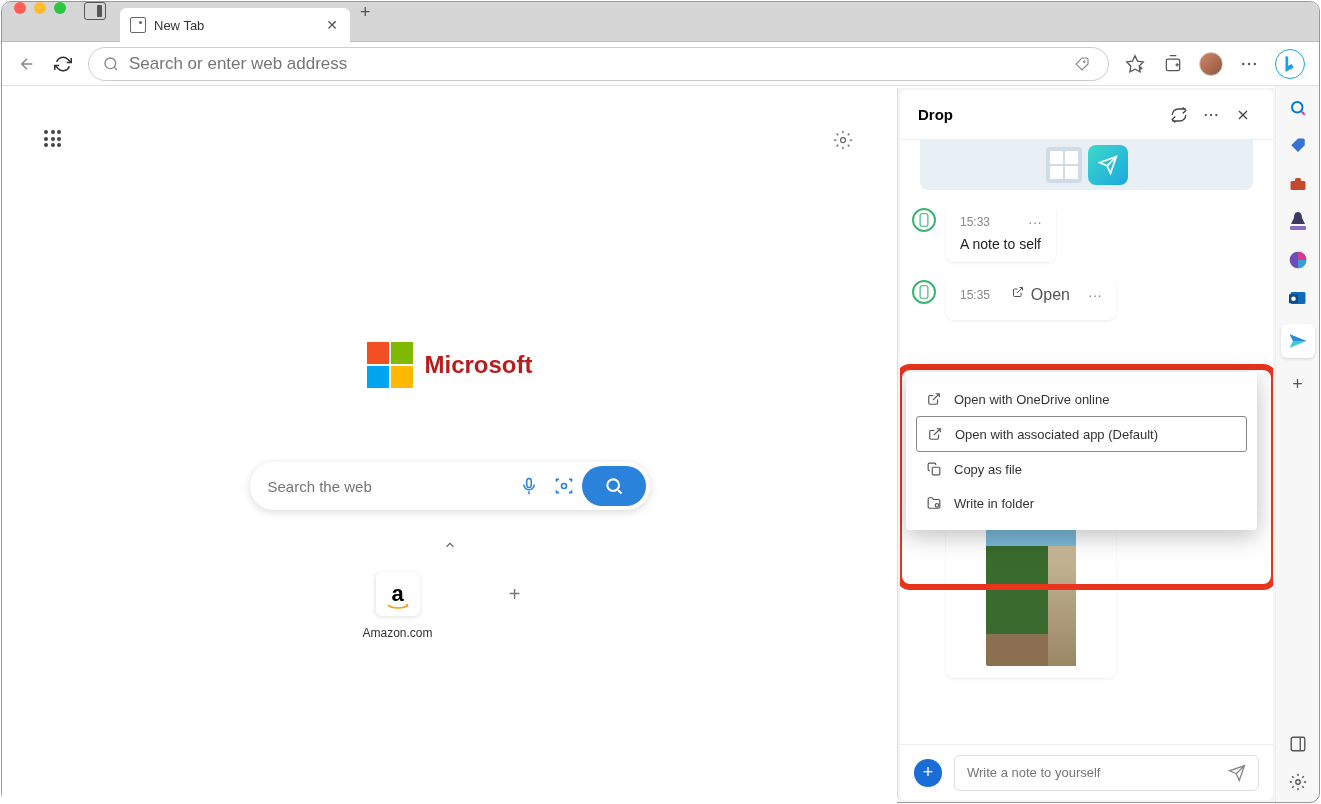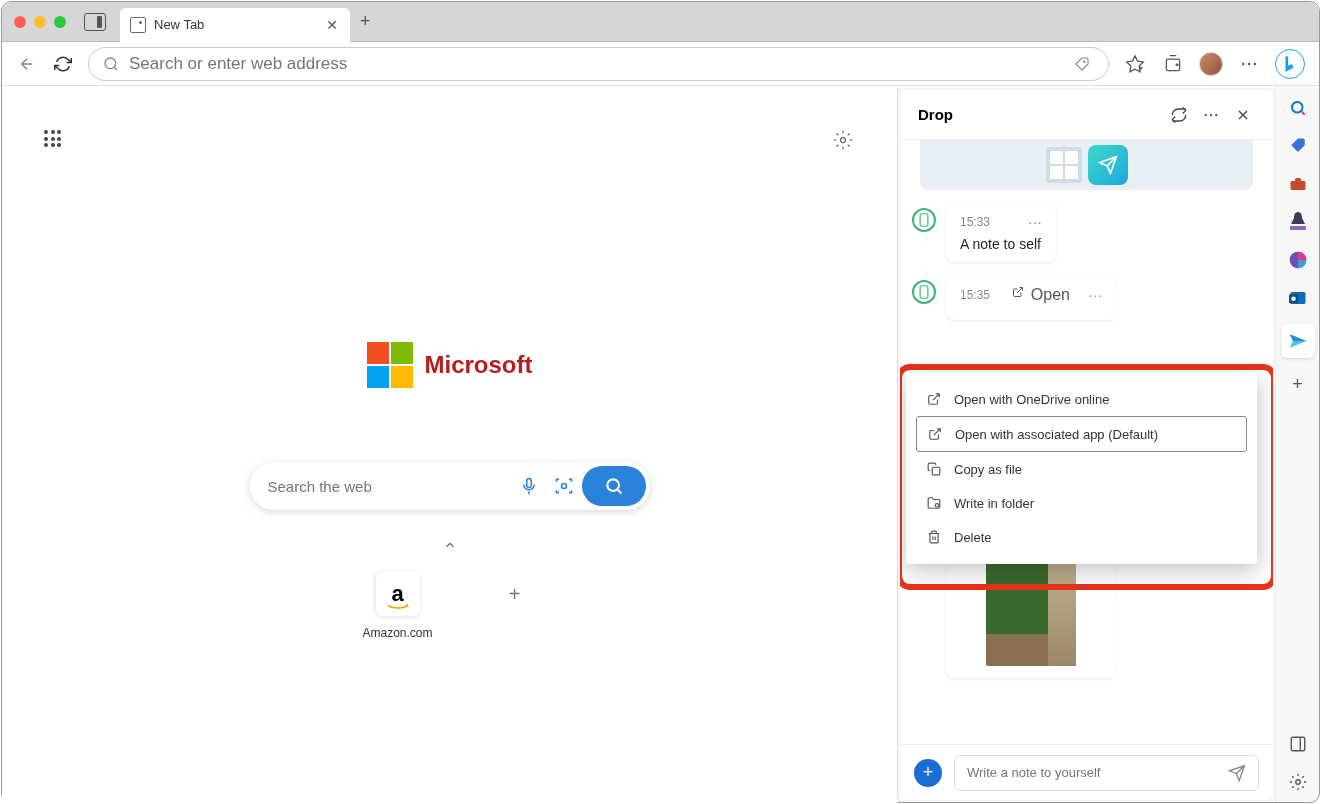--- a/index.html
+++ b/index.html
@@ -1,17 +1,17 @@
 <!DOCTYPE html>
 <html><head>
 <meta charset="utf-8">
 <style>
 *{margin:0;padding:0;box-sizing:border-box;font-family:-apple-system,BlinkMacSystemFont,"Segoe UI",sans-serif}
 body{width:1321px;height:804px;background:#fff;overflow:hidden;position:relative}
-.window-chrome{height:40px;background:#d6d6d6;display:flex;align-items:center;padding:0 12px;border-bottom:1px solid #bbb;border-radius:10px 10px 0 0;margin:2px 2px 0 2px}
+.window-chrome{height:40px;background:#d6d6d6;display:flex;padding:0 12px;border-bottom:1px solid #bbb;border-radius:10px 10px 0 0;margin:2px 2px 0 2px}
 .traffic-lights{display:flex;gap:8px;margin-right:18px}
 .tl{width:12px;height:12px;border-radius:50%}
 .tl.red{background:#ff5f57}
 .tl.yellow{background:#febc2e}
 .tl.green{background:#28c840}
 .tab-overview{width:22px;height:18px;border:1.5px solid #555;border-radius:3px;position:relative;margin-right:14px}
 .tab-overview::after{content:"";position:absolute;right:3px;top:2px;bottom:2px;width:5px;background:#555;border-radius:1px}
 .tab{background:#fff;border-radius:6px 6px 0 0;padding:6px 10px;display:flex;align-items:center;gap:8px;min-width:230px;height:34px;margin-top:6px}
 .tab-icon{width:16px;height:16px;border:1.5px solid #666;border-radius:2px;position:relative}
 .tab-icon::before{content:"";position:absolute;width:3px;height:3px;border-radius:50%;background:#666;top:3px;right:3px}
@@ -332,28 +332,20 @@
         </div>
         <div class="ctx-item">
           <span class="ctx-icon">
                 <svg width="14" height="14" viewBox="0 0 24 24" fill="none" stroke="currentColor" stroke-width="2">
                   <path d="M22 19a2 2 0 01-2 2H4a2 2 0 01-2-2V5a2 2 0 012-2h5l2 3h9a2 2 0 012 2z"></path>
                   <circle cx="17" cy="16" r="3"></circle>
                 </svg>
               </span>
           <span>Write in folder</span>
         </div>
-        <div class="ctx-item">
-          <span class="ctx-icon">
-                <svg width="14" height="14" viewBox="0 0 24 24" fill="none" stroke="currentColor" stroke-width="2">
-                  <path d="M3 6h18M8 6V4a2 2 0 012-2h4a2 2 0 012 2v2m3 0v14a2 2 0 01-2 2H7a2 2 0 01-2-2V6h14zM10 11v6M14 11v6"></path>
-                </svg>
-              </span>
-          <span>Delete</span>
-        </div>
       </div>
 
       <div class="msg-row" style="margin-top:170px">
         <div class="device-badge" style="visibility:hidden">
           <svg viewBox="0 0 12 18" fill="none" stroke="currentColor" stroke-width="1.5">
                 <rect x="1" y="1" width="10" height="16" rx="2"></rect>
               </svg>
         </div>
         <div class="msg-bubble" style="min-width:170px;padding:8px">
           <div class="img-preview"></div>

